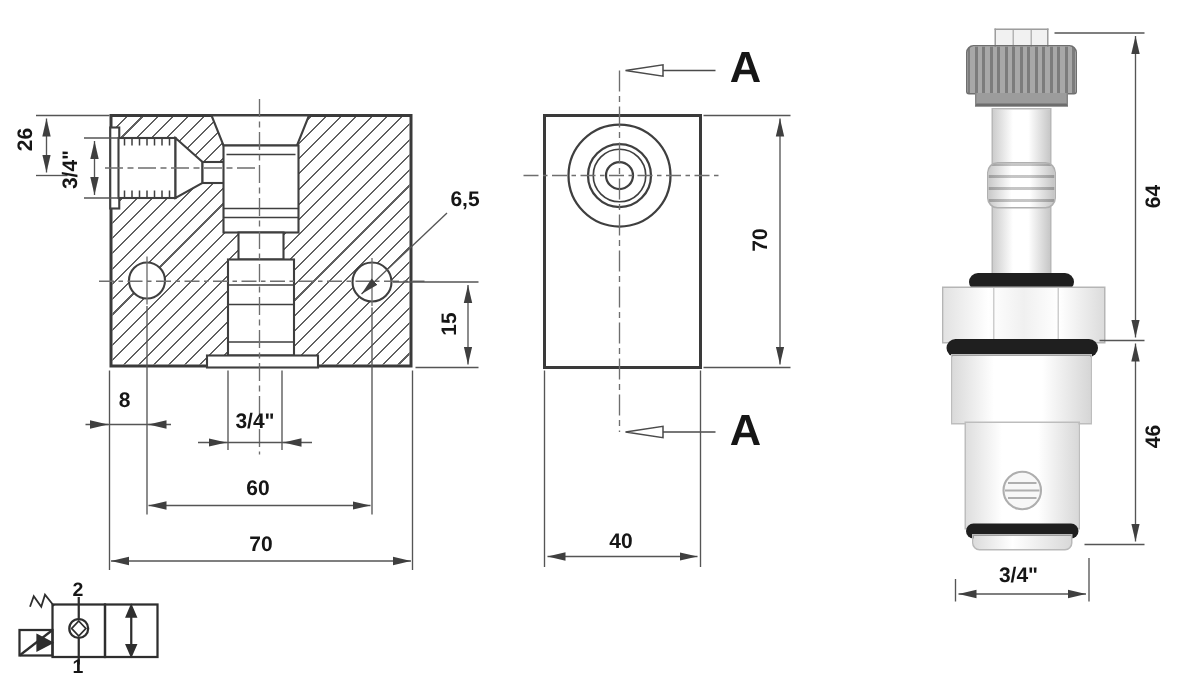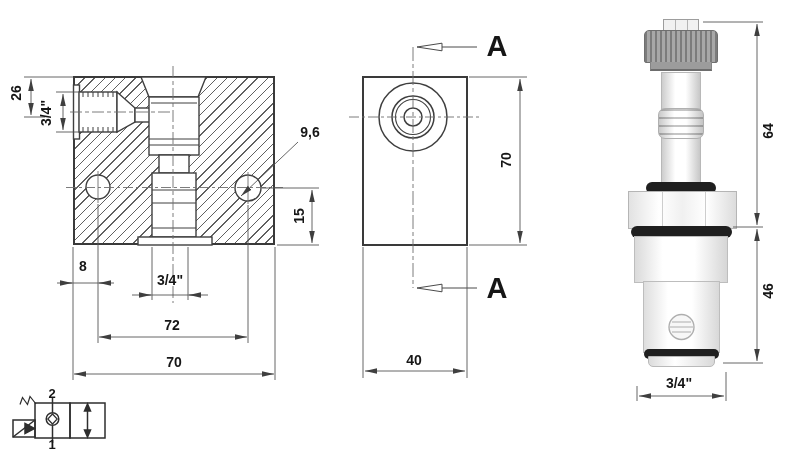--- a/index.html
+++ b/index.html
@@ -185,25 +185,25 @@
       <polygon points="87.5,437 84.5,430 90.5,430" fill="#2e2e2e"></polygon>
       <rect x="13" y="420" width="22" height="17"></rect>
       <line x1="13" y1="437" x2="35" y2="420"></line>
       <polygon points="25,423.5 34.5,428.5 25,433.5" fill="#2e2e2e"></polygon>
       <polyline points="36,404 30,396.5 27.5,404.5 22.5,397.5 20,404.5" stroke-width="1.2"></polyline>
     </g>
   </svg>
 
   <div class="lbl rot" style="left:16px;top:93px">26</div>
   <div class="lbl rot" style="left:46px;top:113px">3/4"</div>
-  <div class="lbl" style="left:310px;top:132px">9,6</div>
+  <div class="lbl" style="left:310px;top:132px">6,5</div>
   <div class="lbl rot" style="left:299px;top:216px">15</div>
   <div class="lbl" style="left:83px;top:266px">8</div>
   <div class="lbl" style="left:170px;top:280px">3/4"</div>
-  <div class="lbl" style="left:172px;top:325px">72</div>
+  <div class="lbl" style="left:172px;top:325px">60</div>
   <div class="lbl" style="left:174px;top:362px">70</div>
 
   <div class="lbl big" style="left:497px;top:46px">A</div>
   <div class="lbl big" style="left:497px;top:288px">A</div>
   <div class="lbl rot" style="left:506px;top:160px">70</div>
   <div class="lbl" style="left:414px;top:360px">40</div>
 
   <div class="lbl rot" style="left:768px;top:131px">64</div>
   <div class="lbl rot" style="left:768px;top:291px">46</div>
   <div class="lbl" style="left:679px;top:383px">3/4"</div>

